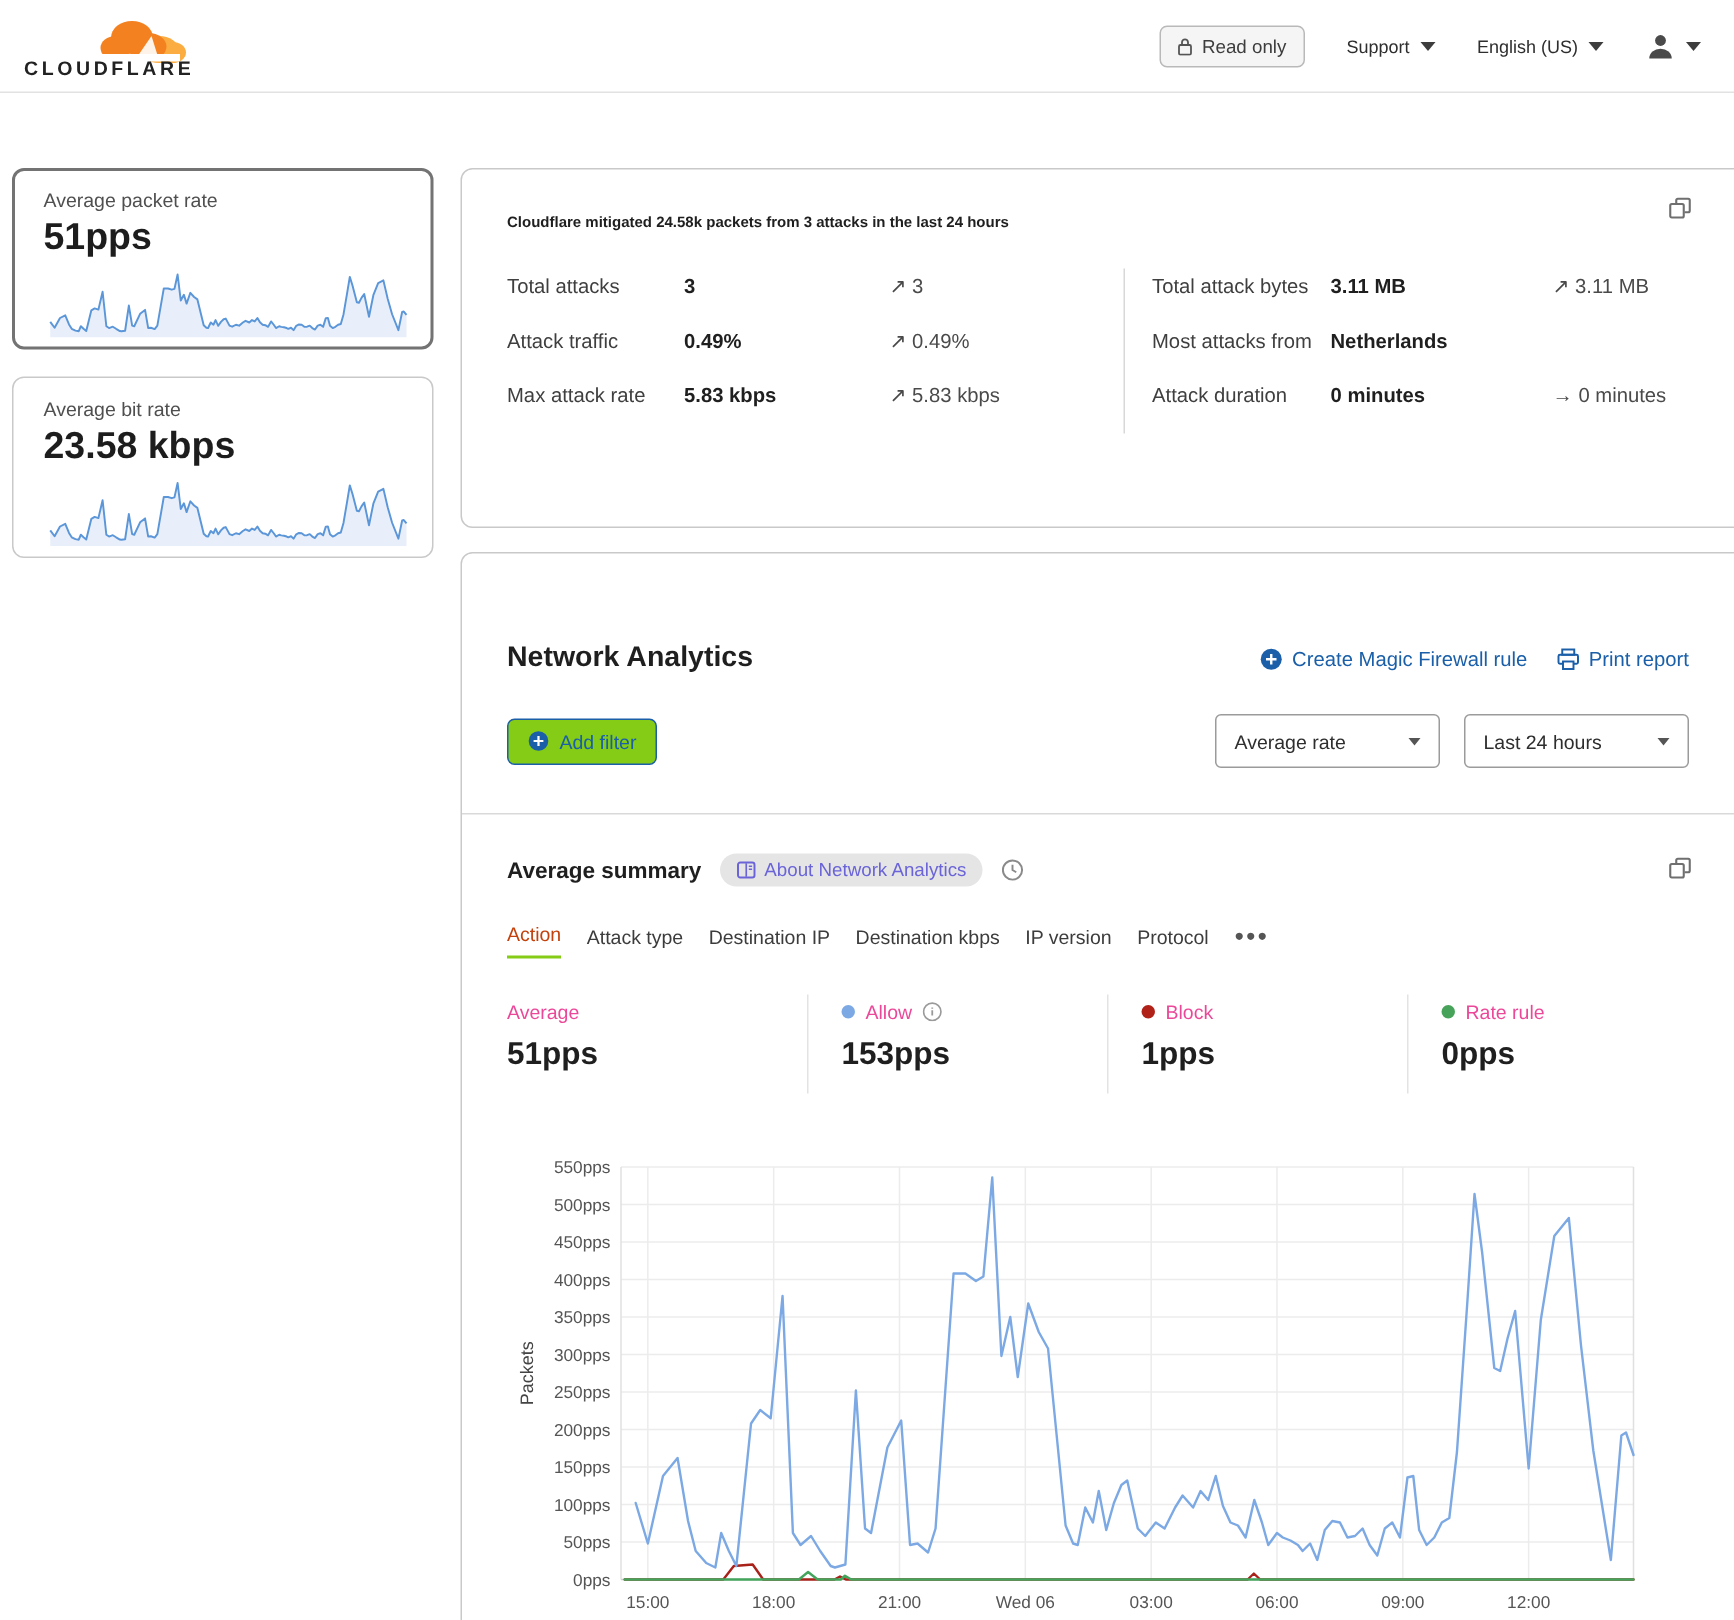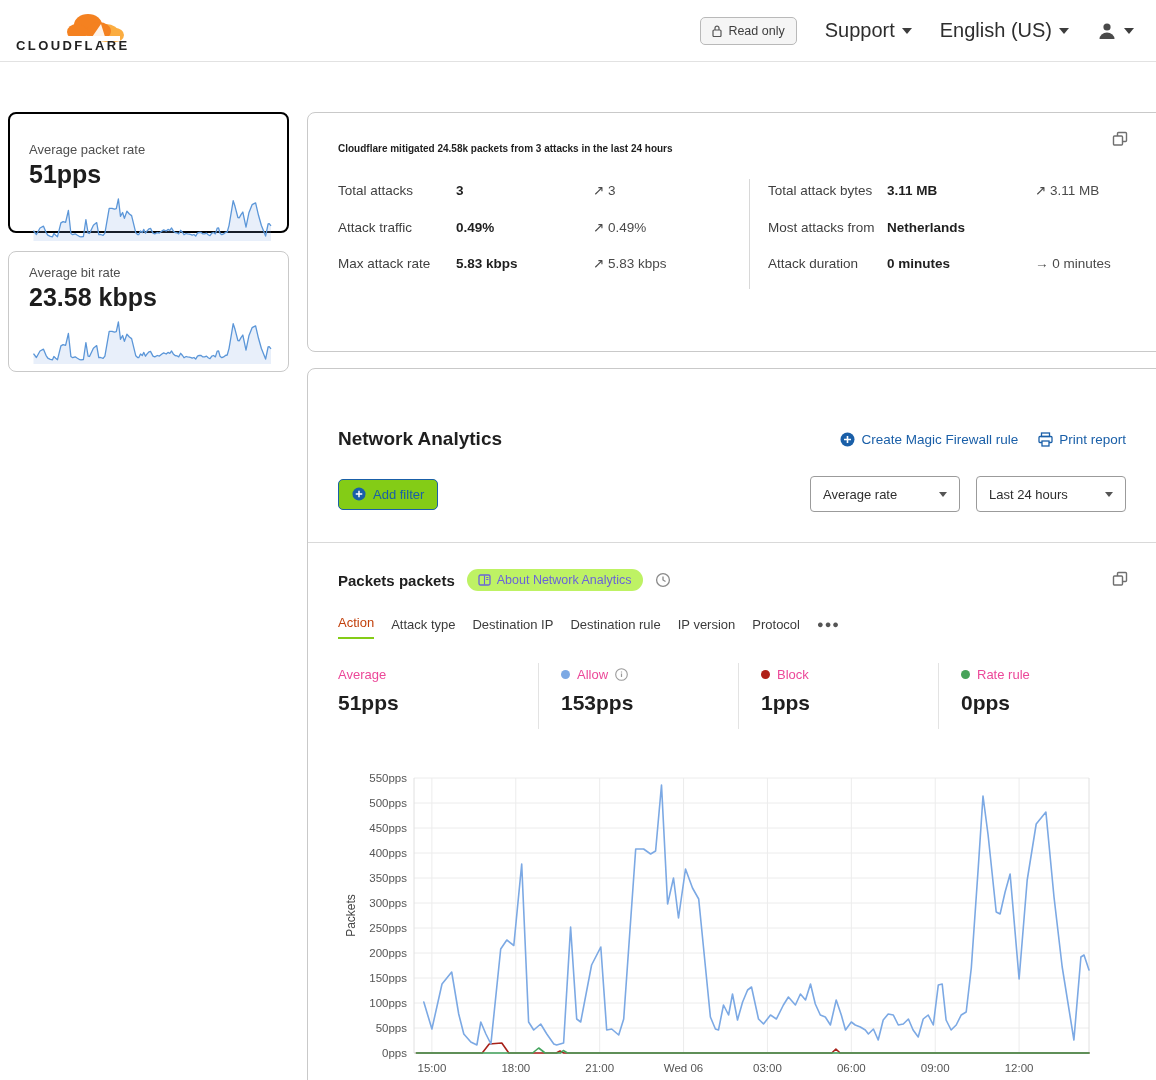--- a/index.html
+++ b/index.html
@@ -9,33 +9,33 @@
   
   .header { height:62px; display:flex; align-items:center; padding:0 22px 0 16px;
     border-bottom:1px solid #e2e2e2; }
   .logo { position:relative; width:112px; height:48px; margin-top:4px; }
   .logo-cloud { position:absolute; left:50px; top:2px; }
   .logo-text { position:absolute; left:0; bottom:4px; font-size:13px; font-weight:bold;
     letter-spacing:2.4px; color:#222; }
   .header-right { margin-left:auto; display:flex; align-items:center; gap:28px; }
   .readonly-badge { display:flex; align-items:center; gap:6px; background:#f5f5f5;
     border:1px solid #b9b9b9; border-radius:5px; padding:6px 11px; font-size:12.5px; color:#3d3d3d; }
-  .hmenu { display:flex; align-items:center; gap:7px; font-size:20px; color:#2e2e2e; cursor:pointer; }
+  .hmenu { display:flex; align-items:center; gap:7px; font-size:12px; color:#2e2e2e; cursor:pointer; }
   .caret { width:0; height:0; border-left:5px solid transparent; border-right:5px solid transparent;
     border-top:6px solid #3d3d3d; }
 
   
   .content { display:flex; padding:50px 0 0 8px; }
   .sidebar { width:281px; flex:none; }
   .main { margin-left:18px; width:872px; flex:none; }
 
   
   .metric-card { border:1px solid #c9c9c9; border-radius:8px; background:#fff;
     height:121px; padding:13px 16px 0 20px; margin-bottom:18px; cursor:pointer; }
-  .metric-card.selected { border:2px solid #000000; padding:28px 15px 0 19px; }
+  .metric-card.selected { border:2px solid #737373; padding:12px 15px 0 19px; }
   .metric-label { font-size:13px; color:#4f4f4f; }
   .metric-value { font-size:25px; font-weight:bold; color:#1d1d1d; margin-top:3px; }
   .sparkline { display:block; margin-top:2px; }
 
   
   .card { border:1px solid #c9c9c9; border-radius:8px; background:#fff; position:relative; }
   .summary-card { padding:30px 30px 26px 30px; height:240px; }
   .copy-btn { position:absolute; right:50px; top:18px; cursor:pointer; background:none; border:none; }
   .summary-title { font-size:10px; font-weight:bold; color:#1f1f1f; }
   .summary-grid { display:flex; margin-top:25px; }
@@ -63,21 +63,21 @@
     border:1px solid #1a5fa8; border-radius:5px; padding:7px 13px; font-size:13px; color:#1a5fa8; }
   .selects { margin-left:auto; margin-right:22px; display:flex; gap:16px; }
   .select { width:150px; height:36px; border:1px solid #9b9b9b; border-radius:4px; background:#fff;
     display:flex; align-items:center; padding:0 12px; font-size:13px; color:#2e2e2e; cursor:pointer; }
   .select .caret-sm { margin-left:auto; width:0; height:0; border-left:4.5px solid transparent;
     border-right:4.5px solid transparent; border-top:5.5px solid #555; }
 
   .pk-section { padding:26px 30px 0 30px; }
   .pk-header { display:flex; align-items:center; gap:12px; }
   .pk-title { font-size:15px; font-weight:bold; color:#1f1f1f; }
-  .pill { display:flex; align-items:center; gap:6px; background:#bef264; border-radius:13px;
+  .pill { display:flex; align-items:center; gap:6px; background:#e5e5e5; border-radius:13px;
     padding:4px 11px; font-size:12.5px; color:#6a64d8; cursor:pointer; }
   .pk-copy { margin-left:auto; margin-right:20px; background:none; border:none; cursor:pointer; }
 
   .tabs { display:flex; align-items:flex-end; gap:17px; margin-top:24px; font-size:13px; color:#3c3c3c; }
   .tab { padding-bottom:7px; cursor:pointer; }
   .tab.active { border-bottom:2px solid #84cc16; color:#c2410c; }
   .tab-more { padding-bottom:9px; letter-spacing:1px; color:#555; cursor:pointer; font-size:11px; }
 
   .pstats { display:flex; margin-top:24px; }
   .pstat { width:200px; flex:none; padding:4px 0 14px 0; }
@@ -238,21 +238,21 @@
             <div class="select">
               <span>Last 24 hours</span>
               <span class="caret-sm"></span>
             </div>
           </div>
         </div>
       </div>
 
       <div class="pk-section">
         <div class="pk-header">
-          <div class="pk-title">Packets packets</div>
+          <div class="pk-title">Average summary</div>
           <div class="pill">
             <svg width="13" height="12" viewBox="0 0 13 12">
               <rect x="1" y="1" width="11" height="10" rx="1.5" fill="none" stroke="#6a64d8" stroke-width="1.3"></rect>
               <path d="M6.5 1.5 v9 M8.2 3.5 h2.2 M8.2 5.5 h2.2" stroke="#6a64d8" stroke-width="1.1"></path>
             </svg>
             <span>About Network Analytics</span>
           </div>
           <svg width="16" height="16" viewBox="0 0 16 16" style="cursor:pointer">
             <circle cx="8" cy="8" r="6.4" fill="none" stroke="#8a8a8a" stroke-width="1.3"></circle>
             <path d="M8 4.5 V8 L10.5 9.5" fill="none" stroke="#8a8a8a" stroke-width="1.3"></path>
@@ -262,21 +262,21 @@
               <rect x="1.5" y="5" width="9" height="9" rx="1" fill="#fff" stroke="#6f6f6f" stroke-width="1.4"></rect>
               <path d="M5.5 5 V2.5 a1 1 0 0 1 1-1 h7 a1 1 0 0 1 1 1 v7 a1 1 0 0 1-1 1 H11" fill="none" stroke="#6f6f6f" stroke-width="1.4"></path>
             </svg>
           </button>
         </div>
 
         <div class="tabs">
           <div class="tab active">Action</div>
           <div class="tab">Attack type</div>
           <div class="tab">Destination IP</div>
-          <div class="tab">Destination rule</div>
+          <div class="tab">Destination kbps</div>
           <div class="tab">IP version</div>
           <div class="tab">Protocol</div>
           <div class="tab-more">●●●</div>
         </div>
 
         <div class="pstats">
           <div class="pstat">
             <div class="pstat-label">
                 <span>Average</span>
               </div>

